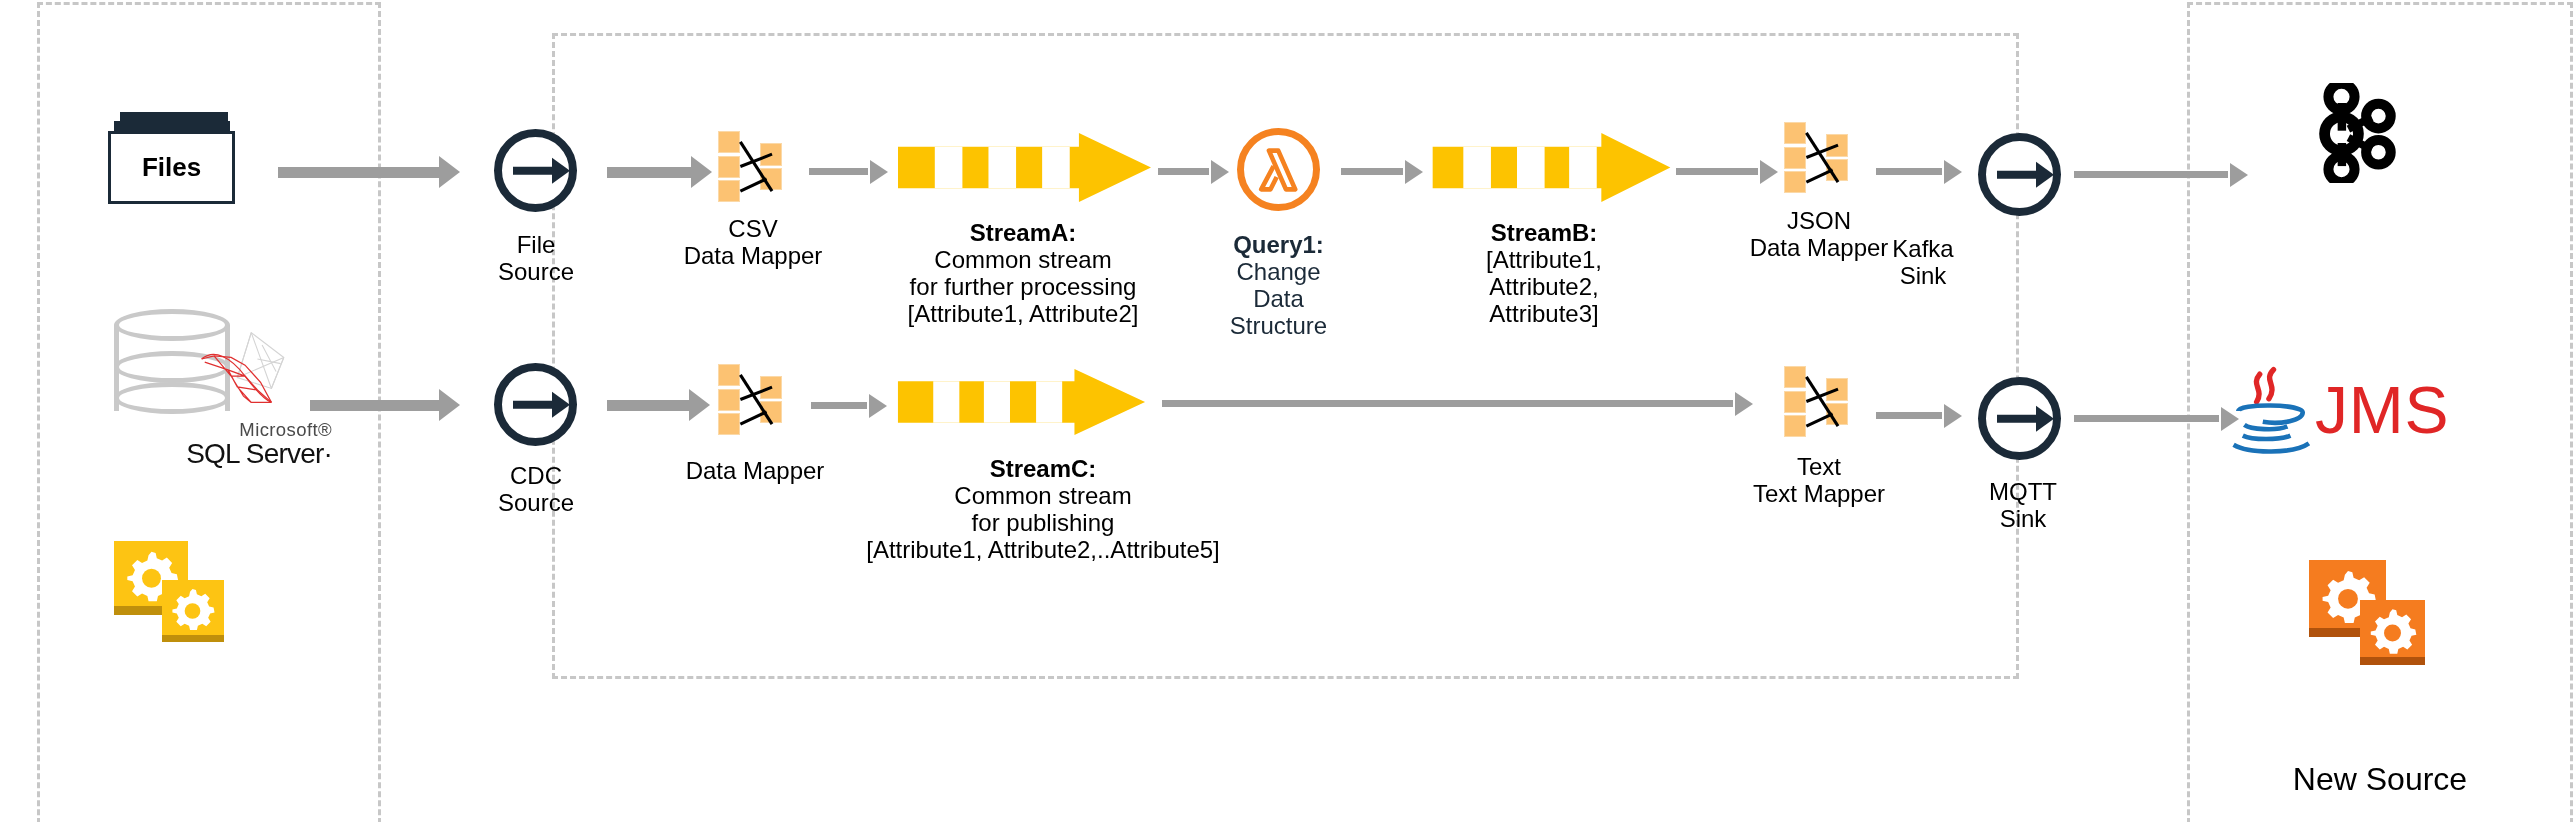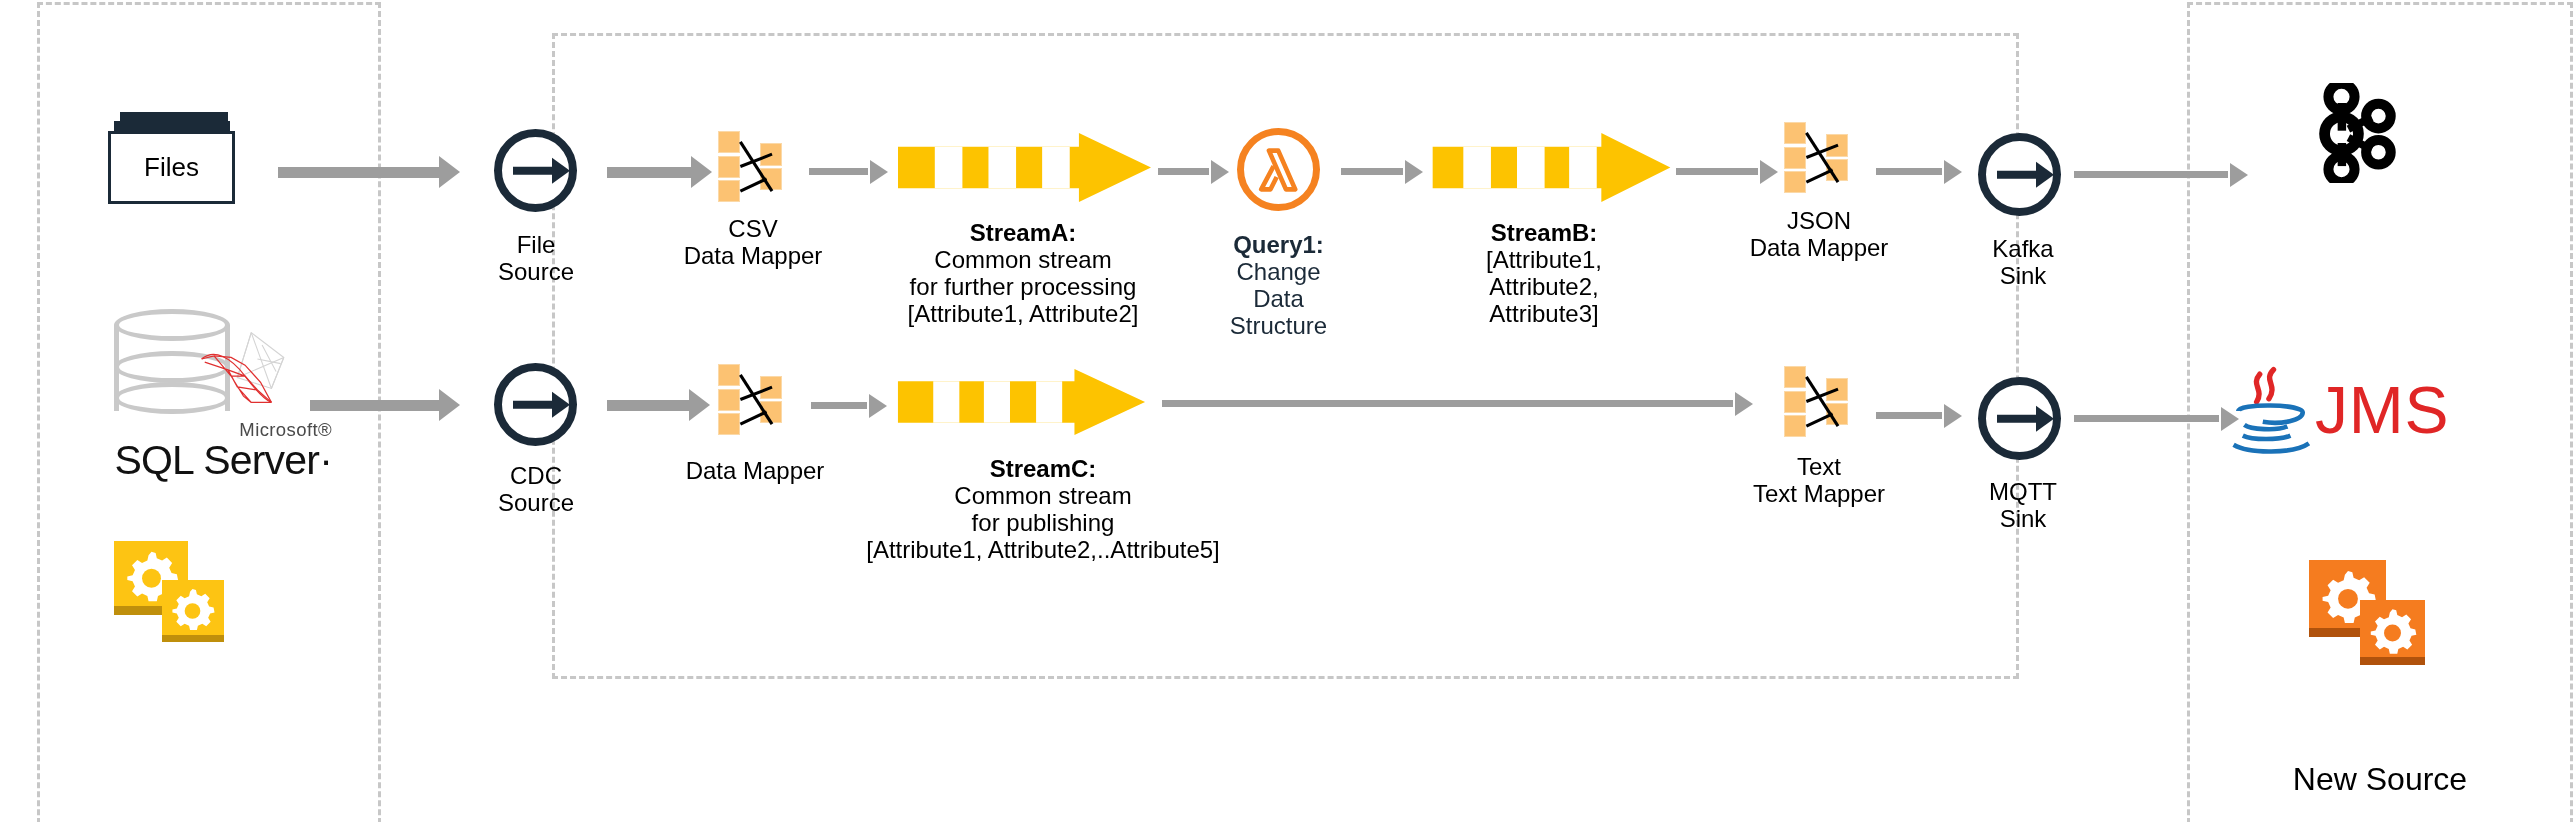--- a/index.html
+++ b/index.html
@@ -21,39 +21,39 @@
   
   .arrow{position:absolute;height:10.8px;background:#9d9d9d;}
   .arrow::after{content:"";position:absolute;right:-20px;top:50%;
       transform:translateY(-50%);width:0;height:0;
       border-top:16px solid transparent;border-bottom:16px solid transparent;
       border-left:21.6px solid #9d9d9d;}
   .arrow.thin{height:7px;}
   .arrow.thin::after{border-top:12.4px solid transparent;border-bottom:12.4px solid transparent;border-left:18.5px solid #9d9d9d;}
 
   
-  .files{position:absolute;width:127px;height:91px;}
+  .files{position:absolute;width:127px;height:91px;font-weight:bold;}
   .files .sheet{position:absolute;background:#fff;border:3.9px solid #1b2a38;box-sizing:border-box;}
   .files .s1{left:12.4px;top:0;   width:108px;height:10.8px;background:#1b2a38;border:none;}
   .files .s2{left:6.2px; top:9.3px;width:116px;height:10.8px;background:#1b2a38;border:none;}
   .files .s3{left:0;   top:18.5px;width:127px;height:73px;}
   .files .txt{position:absolute;left:0;top:18.5px;width:127px;height:73px;
       display:flex;align-items:center;justify-content:center;font-size:26px;}
 
   
   .db{position:absolute;width:116px;height:120px;}
   .db .ell{position:absolute;left:0;width:116px;height:32px;border:5.4px solid #c9c9c9;
       border-radius:50%;box-sizing:border-box;background:#fff;}
   .db .body{position:absolute;left:0;top:16px;width:116px;height:86px;
       border-left:5.4px solid #c9c9c9;border-right:5.4px solid #c9c9c9;box-sizing:border-box;background:#fff;}
 
   
   .sqltext{position:absolute;text-align:right;line-height:1;}
   .sqltext .ms{font-size:18.5px;color:#4a4a4a;letter-spacing:0.4px;}
-  .sqltext .sq{font-size:41px;color:#111;font-weight:normal;letter-spacing:-0.8px;}
+  .sqltext .sq{font-size:28px;color:#111;font-weight:normal;letter-spacing:-0.8px;}
 
   
   .gears{position:absolute;width:99px;height:99px;}
   .gears .tile{position:absolute;}
   .gears .tile .face{position:absolute;left:0;top:0;width:100%;height:88%;}
   .gears .tile .shadow{position:absolute;left:0;bottom:0;width:100%;height:12%;}
   .gears .t1{left:0;top:0;width:66px;height:66px;}
   .gears .t2{left:43px;top:34px;width:56px;height:56px;}
 
   
@@ -239,21 +239,21 @@
     </svg>
   </div>
   <div class="cap" style="left:1730px;top:208px;width:178px;">JSON
 Data Mapper</div>
 
   <div class="arrow thin" style="left:1876px;top:168px;width:66px;"></div>
 
   <div class="circ" style="left:1978px;top:133px;">
       <div class="ar"></div>
     </div>
-  <div class="cap" style="left:1961px;top:236px;width:124px;text-align:center;">Kafka
+  <div class="cap" style="left:1861px;top:236px;width:124px;text-align:center;">Kafka
 Sink</div>
 
   <div class="arrow thin" style="left:2074px;top:171px;width:154px;"></div>
 
   <svg class="kafka" style="left:2305px;top:83px;" width="93" height="100" viewBox="0 0 120 130">
     <g fill="#000">
       <rect x="42" y="26" width="11" height="36"></rect>
       <rect x="42" y="78" width="11" height="30"></rect>
       <rect x="56" y="55" width="34" height="10" transform="rotate(-27 56 60)"></rect>
       <rect x="56" y="66" width="34" height="10" transform="rotate(27 56 71)"></rect>

